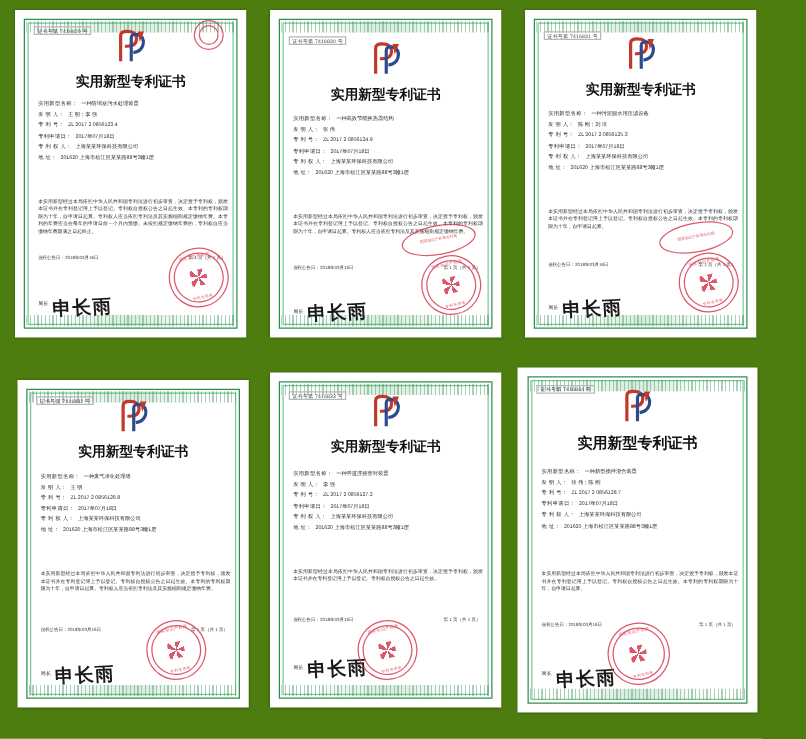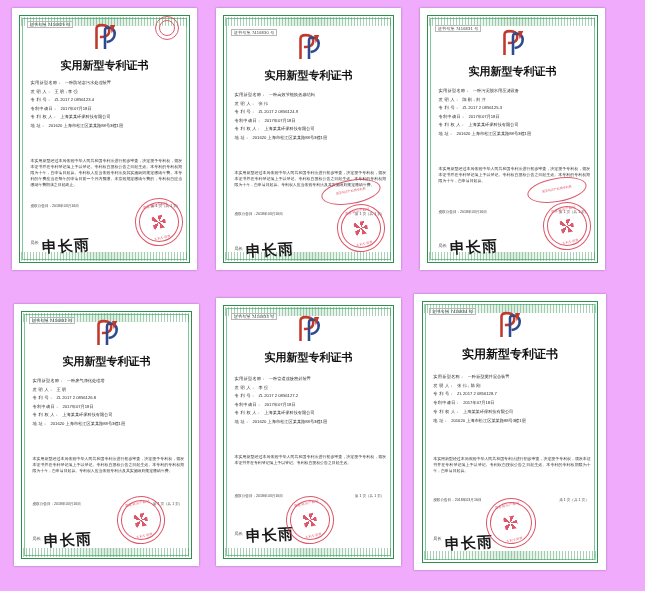--- a/index.html
+++ b/index.html
@@ -10,21 +10,21 @@
   body {
     width: 645px;
     height: 591px;
     font-family: "Liberation Sans", sans-serif;
     overflow: hidden;
   }
   .gallery {
     position: relative;
     width: 645px;
     height: 591px;
-    background: #f0abfc;
+    background: #4d7c0f;
   }
   .cert {
     position: absolute;
     background: #ffffff;
     box-shadow: 0 0 2px rgba(0,0,0,0.35);
     overflow: hidden;
   }
   
   .frame {
     position: absolute;

